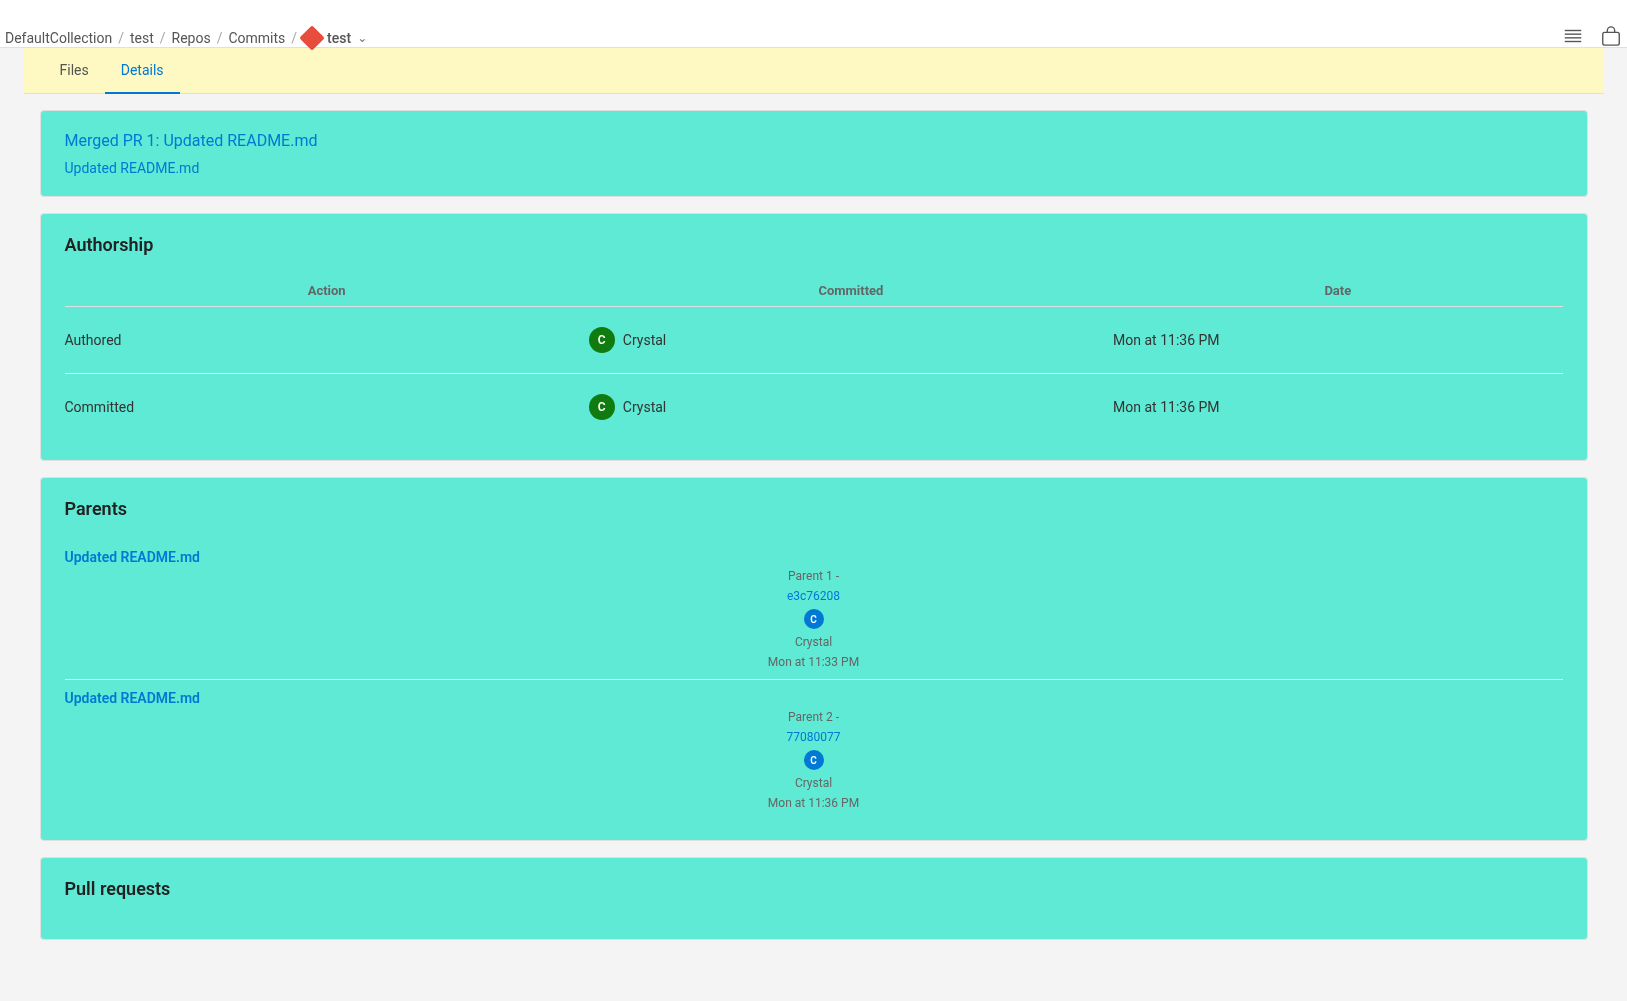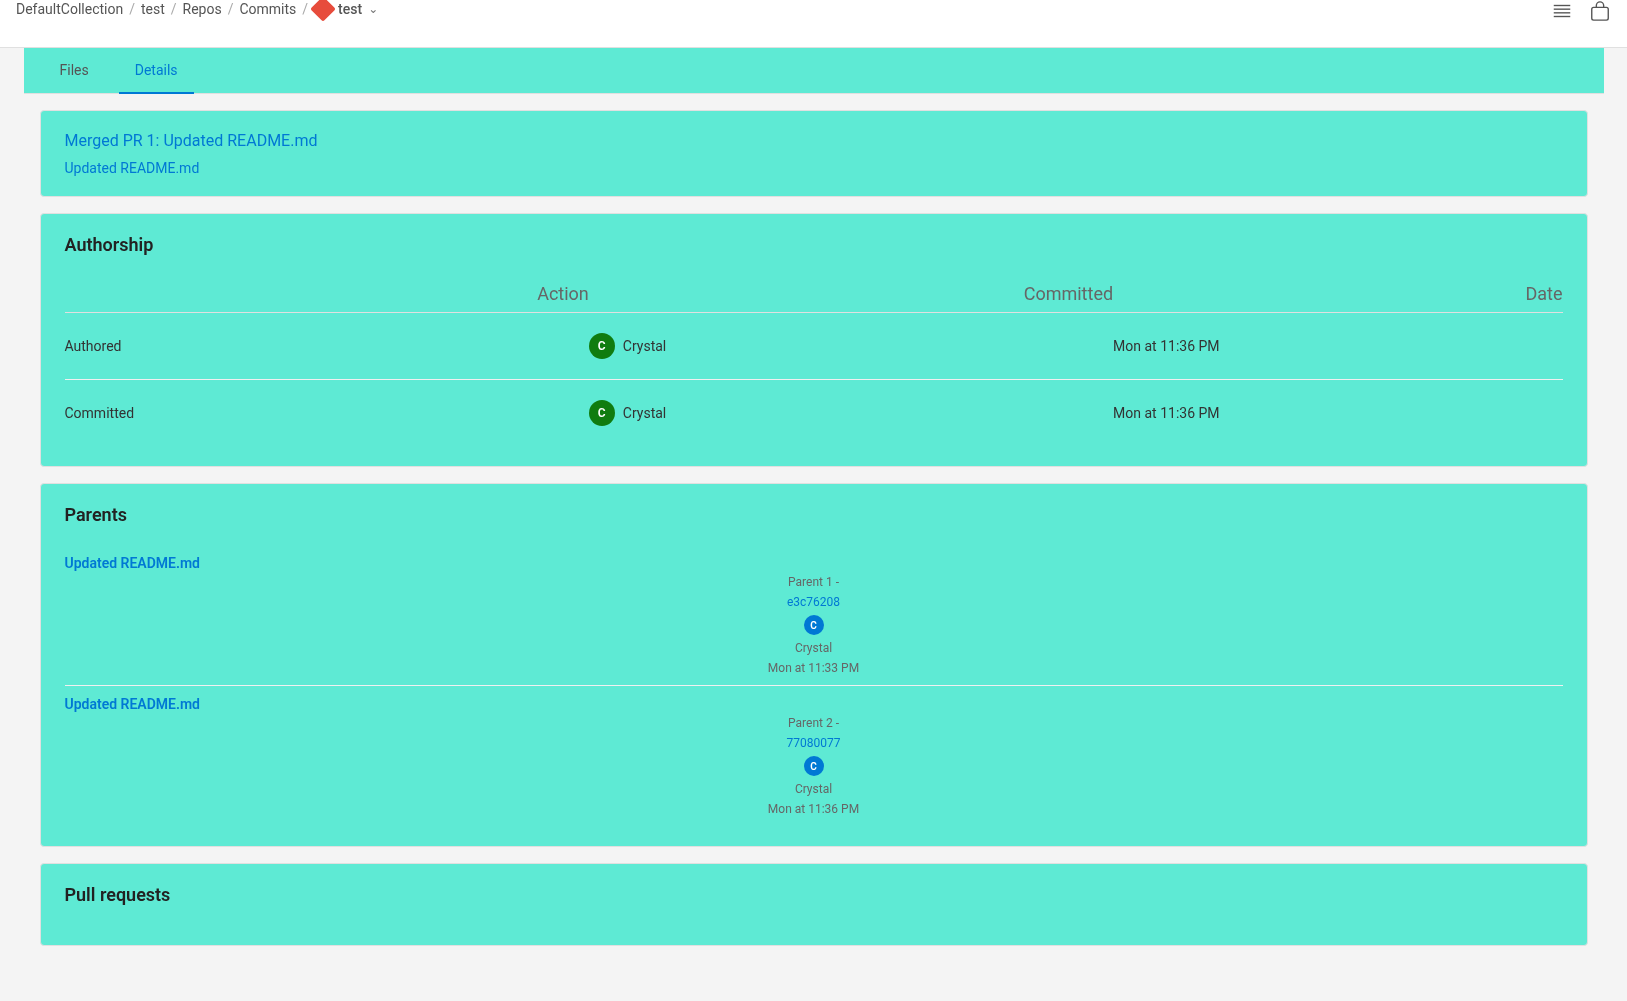--- a/index.html
+++ b/index.html
@@ -7,24 +7,24 @@
       font-family: -apple-system, BlinkMacSystemFont, "Segoe UI", Roboto, sans-serif;
       font-size: 14px;
       background: #f4f4f4;
       color: #333;
     }
 
     
     .top-bar {
       background: #fff;
       border-bottom: 1px solid #e0e0e0;
-      padding: 0 16px;
+      padding: 0 5px;
       height: 48px;
       display: flex;
-      align-items: flex-start;
+      align-items: flex-end;
       justify-content: space-between;
     }
     .breadcrumb {
       display: flex;
       align-items: center;
       gap: 6px;
       font-size: 14px;
       color: #555;
     }
     .breadcrumb a {
@@ -65,25 +65,24 @@
 
     
     .main-content {
       max-width: 1580px;
       margin: 0 auto;
       padding: 0;
     }
 
     
     .tabs {
-      background: #5eead4;
+      background: #fef9c3;
       padding: 0 20px;
       display: flex;
       border-bottom: 1px solid #e0e0e0;
-      gap: 14px;
     }
     .tab {
       padding: 14px 16px;
       cursor: pointer;
       font-size: 14px;
       color: #555;
       border-bottom: 2px solid transparent;
       margin-bottom: -1px;
     }
     .tab.active {
@@ -124,24 +123,24 @@
       font-weight: 600;
       margin-bottom: 20px;
       color: #222;
     }
 
     .authorship-table {
       width: 100%;
       border-collapse: collapse;
     }
     .authorship-table th {
-      text-align: right;
-      font-weight: 400;
+      text-align: center;
+      font-weight: 700;
       color: #666;
-      font-size: 18px;
+      font-size: 13px;
       padding: 8px 0;
       border-bottom: 1px solid #e0e0e0;
     }
     .authorship-table td {
       padding: 20px 0;
       border-bottom: 1px solid #f0f0f0;
       font-size: 14px;
       color: #333;
       vertical-align: middle;
     }

